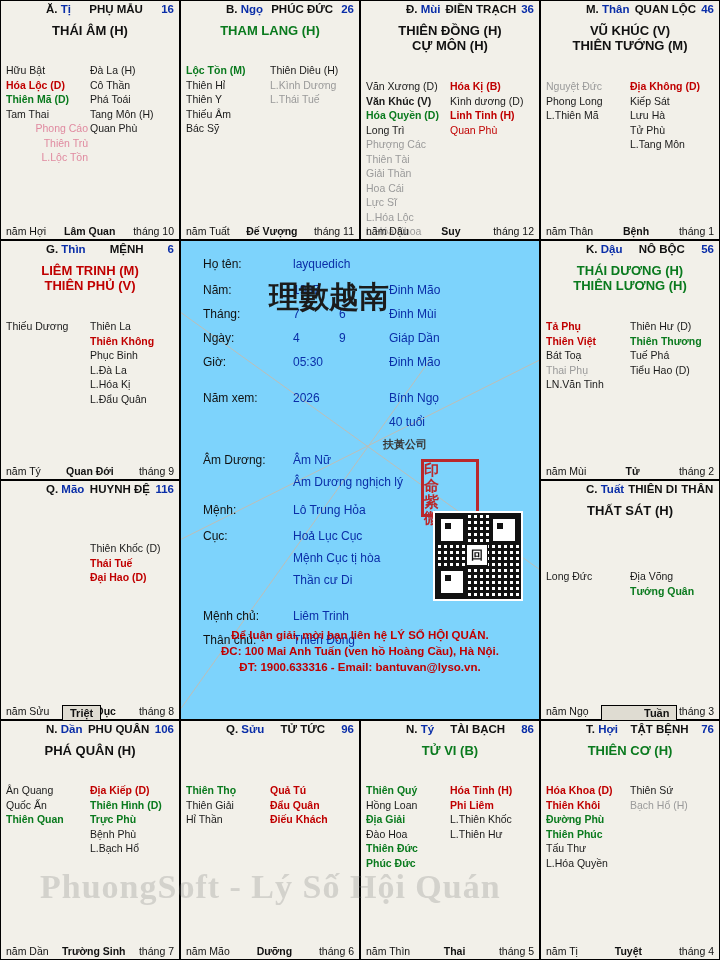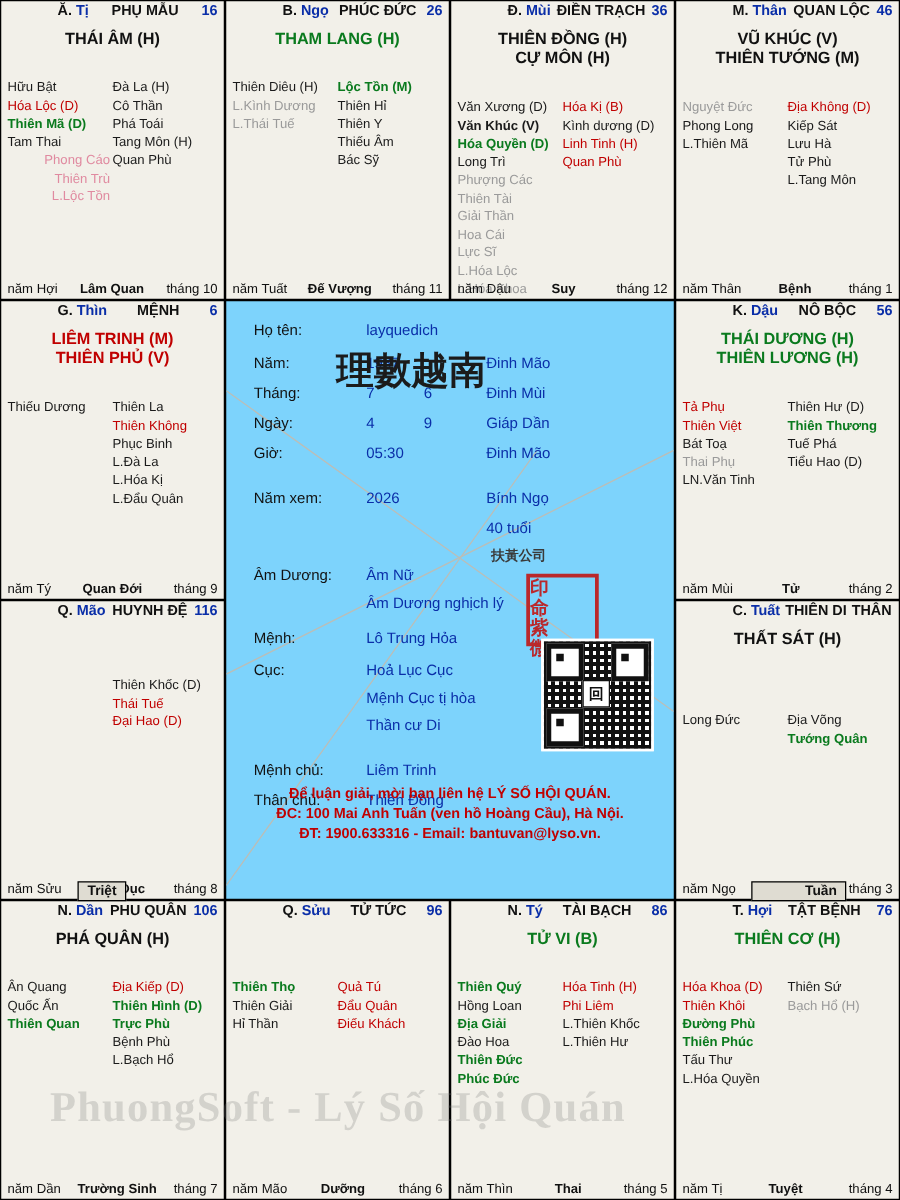--- a/index.html
+++ b/index.html
@@ -60,21 +60,21 @@
   .c-main .mk{color:#111;}
   
   .c-cols{
     position:absolute;top:62px;left:0;right:0;bottom:22px;
     display:flex;
     padding:0 5px;
     box-sizing:border-box;
   }
   .c-col{flex:1;line-height:14.5px;font-size:10.5px;padding-right:2px;}
   .c-col.right{text-align:left;}
-  .s-red{color:#c00000;font-weight:normal;}
+  .s-red{color:#c00000;font-weight:bold;}
   .s-green{color:#0a7a1e;font-weight:bold;}
   .s-black{color:#1a1a1a;}
   .s-grey{color:#9a9a9a;}
   .s-pink{color:#e08aa0;text-align:right;}
   
   .c-bot{
     position:absolute;bottom:2px;left:0;right:0;
     display:flex;align-items:baseline;
     padding:0 5px;
     box-sizing:border-box;
@@ -112,21 +112,21 @@
     font-weight:bold;
   }
   #han-col{
     right:150px;top:36px;
     font-size:30px;
     line-height:40px;
     text-align:center;
     letter-spacing:0;
   }
   #han-side{
-    right:102px;top:196px;
+    right:112px;top:196px;
     font-size:11px;
     line-height:15px;
     text-align:center;
     color:#3a3a3a;
   }
   #seal{
     position:absolute;right:60px;top:218px;
     width:52px;height:52px;
     border:3px solid #c01a1a;
     color:#c01a1a;
@@ -219,31 +219,31 @@
   <div class="cell">
     <div class="c-top">
       <span class="c-branch"><span class="lead">B.</span> <span>Ngọ</span></span>
       <span class="c-pname">PHÚC ĐỨC</span>
       <span class="c-num">26</span>
     </div>
     <div class="c-main">
         <div class="m2">THAM LANG (H)</div>
       </div>
     <div class="c-cols">
-      <div class="c-col right">
-        <div class="s-black">Thiên Diêu (H)</div>
-        <div class="s-grey">L.Kình Dương</div>
-        <div class="s-grey">L.Thái Tuế</div>
-      </div>
       <div class="c-col">
         <div class="s-green">Lộc Tồn (M)</div>
         <div class="s-black">Thiên Hỉ</div>
         <div class="s-black">Thiên Y</div>
         <div class="s-black">Thiếu Âm</div>
         <div class="s-black">Bác Sỹ</div>
+      </div>
+      <div class="c-col right">
+        <div class="s-black">Thiên Diêu (H)</div>
+        <div class="s-grey">L.Kình Dương</div>
+        <div class="s-grey">L.Thái Tuế</div>
       </div>
     </div>
     <div class="c-bot">
       <span class="bl">năm Tuất</span>
       <span class="bc">Đế Vượng</span>
       <span class="br">tháng 11</span>
     </div>
   </div>
 
   <div class="cell">

